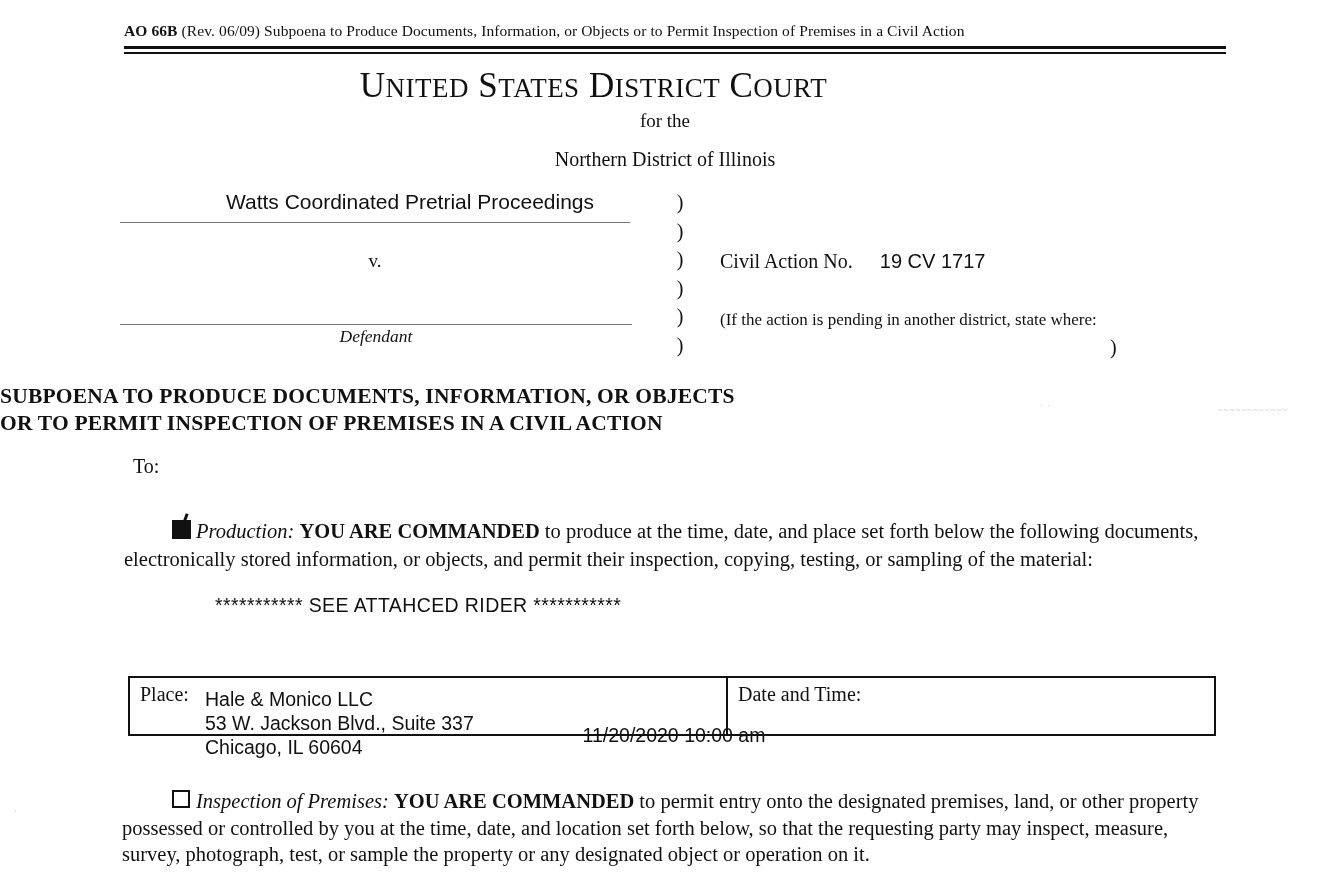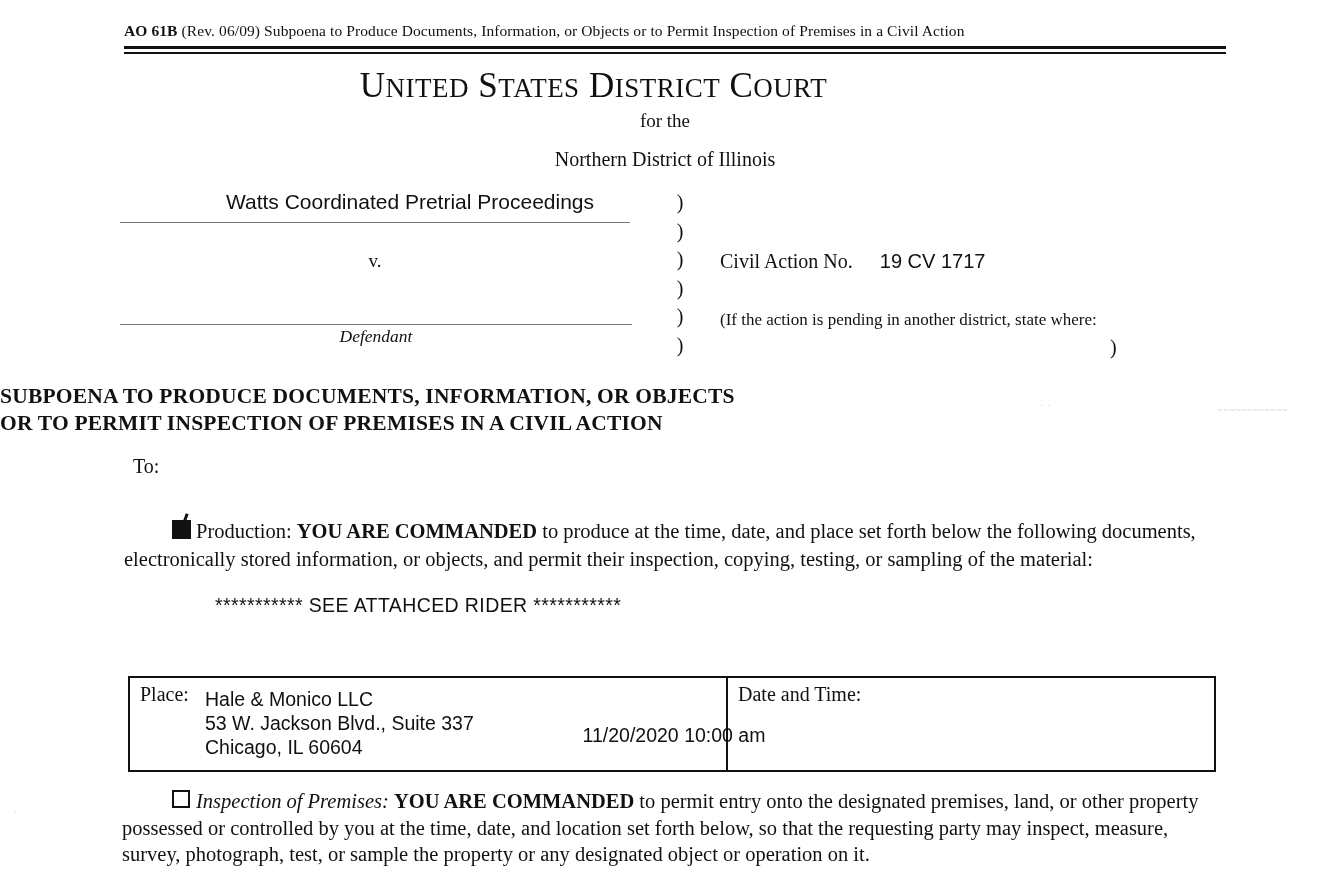--- a/index.html
+++ b/index.html
@@ -224,39 +224,39 @@
   .para-production {
     position: absolute;
     left: 124px;
     top: 518px;
     width: 1100px;
     font-size: 20.5px;
     line-height: 27.5px;
     text-indent: 72px;
     text-align: left;
   }
-  .para-production .italic { }
+  .para-production .italic { font-style: italic; }
   .para-production .bold { font-weight: bold; }
 
   .rider-line {
     position: absolute;
     left: 215px;
     top: 594px;
     font-family: "Liberation Sans", sans-serif;
     font-size: 19.5px;
     letter-spacing: 0.4px;
   }
 
   
   .pd-table {
     position: absolute;
     left: 128px;
     top: 676px;
     width: 1088px;
-    height: 96px;
+    height: 60px;
     border: 2px solid #111;
     box-sizing: border-box;
   }
   .pd-divider {
     position: absolute;
     left: 596px;
     top: 0;
     width: 2px;
     height: 100%;
     background: #111;
@@ -309,21 +309,21 @@
     letter-spacing: 1px;
     user-select: none;
   }
 </style>
 </head>
 <body>
 
 <div class="page">
 
   <div class="form-id">
-    <span class="bold">AO 61B</span>
+    <span class="bold">AO 66B</span>
     <span>(Rev. 06/09) Subpoena to Produce Documents, Information, or Objects or to Permit Inspection of Premises in a Civil Action</span>
   </div>
   <div class="rule-thick"></div>
   <div class="rule-thin"></div>
 
   <div class="court-title">
     <span class="smallcaps-first">U</span><span class="smallcaps-rest">NITED</span>
     <span class="smallcaps-first">S</span><span class="smallcaps-rest">TATES</span>
     <span class="smallcaps-first">D</span><span class="smallcaps-rest">ISTRICT</span>
     <span class="smallcaps-first">C</span><span class="smallcaps-rest">OURT</span>

